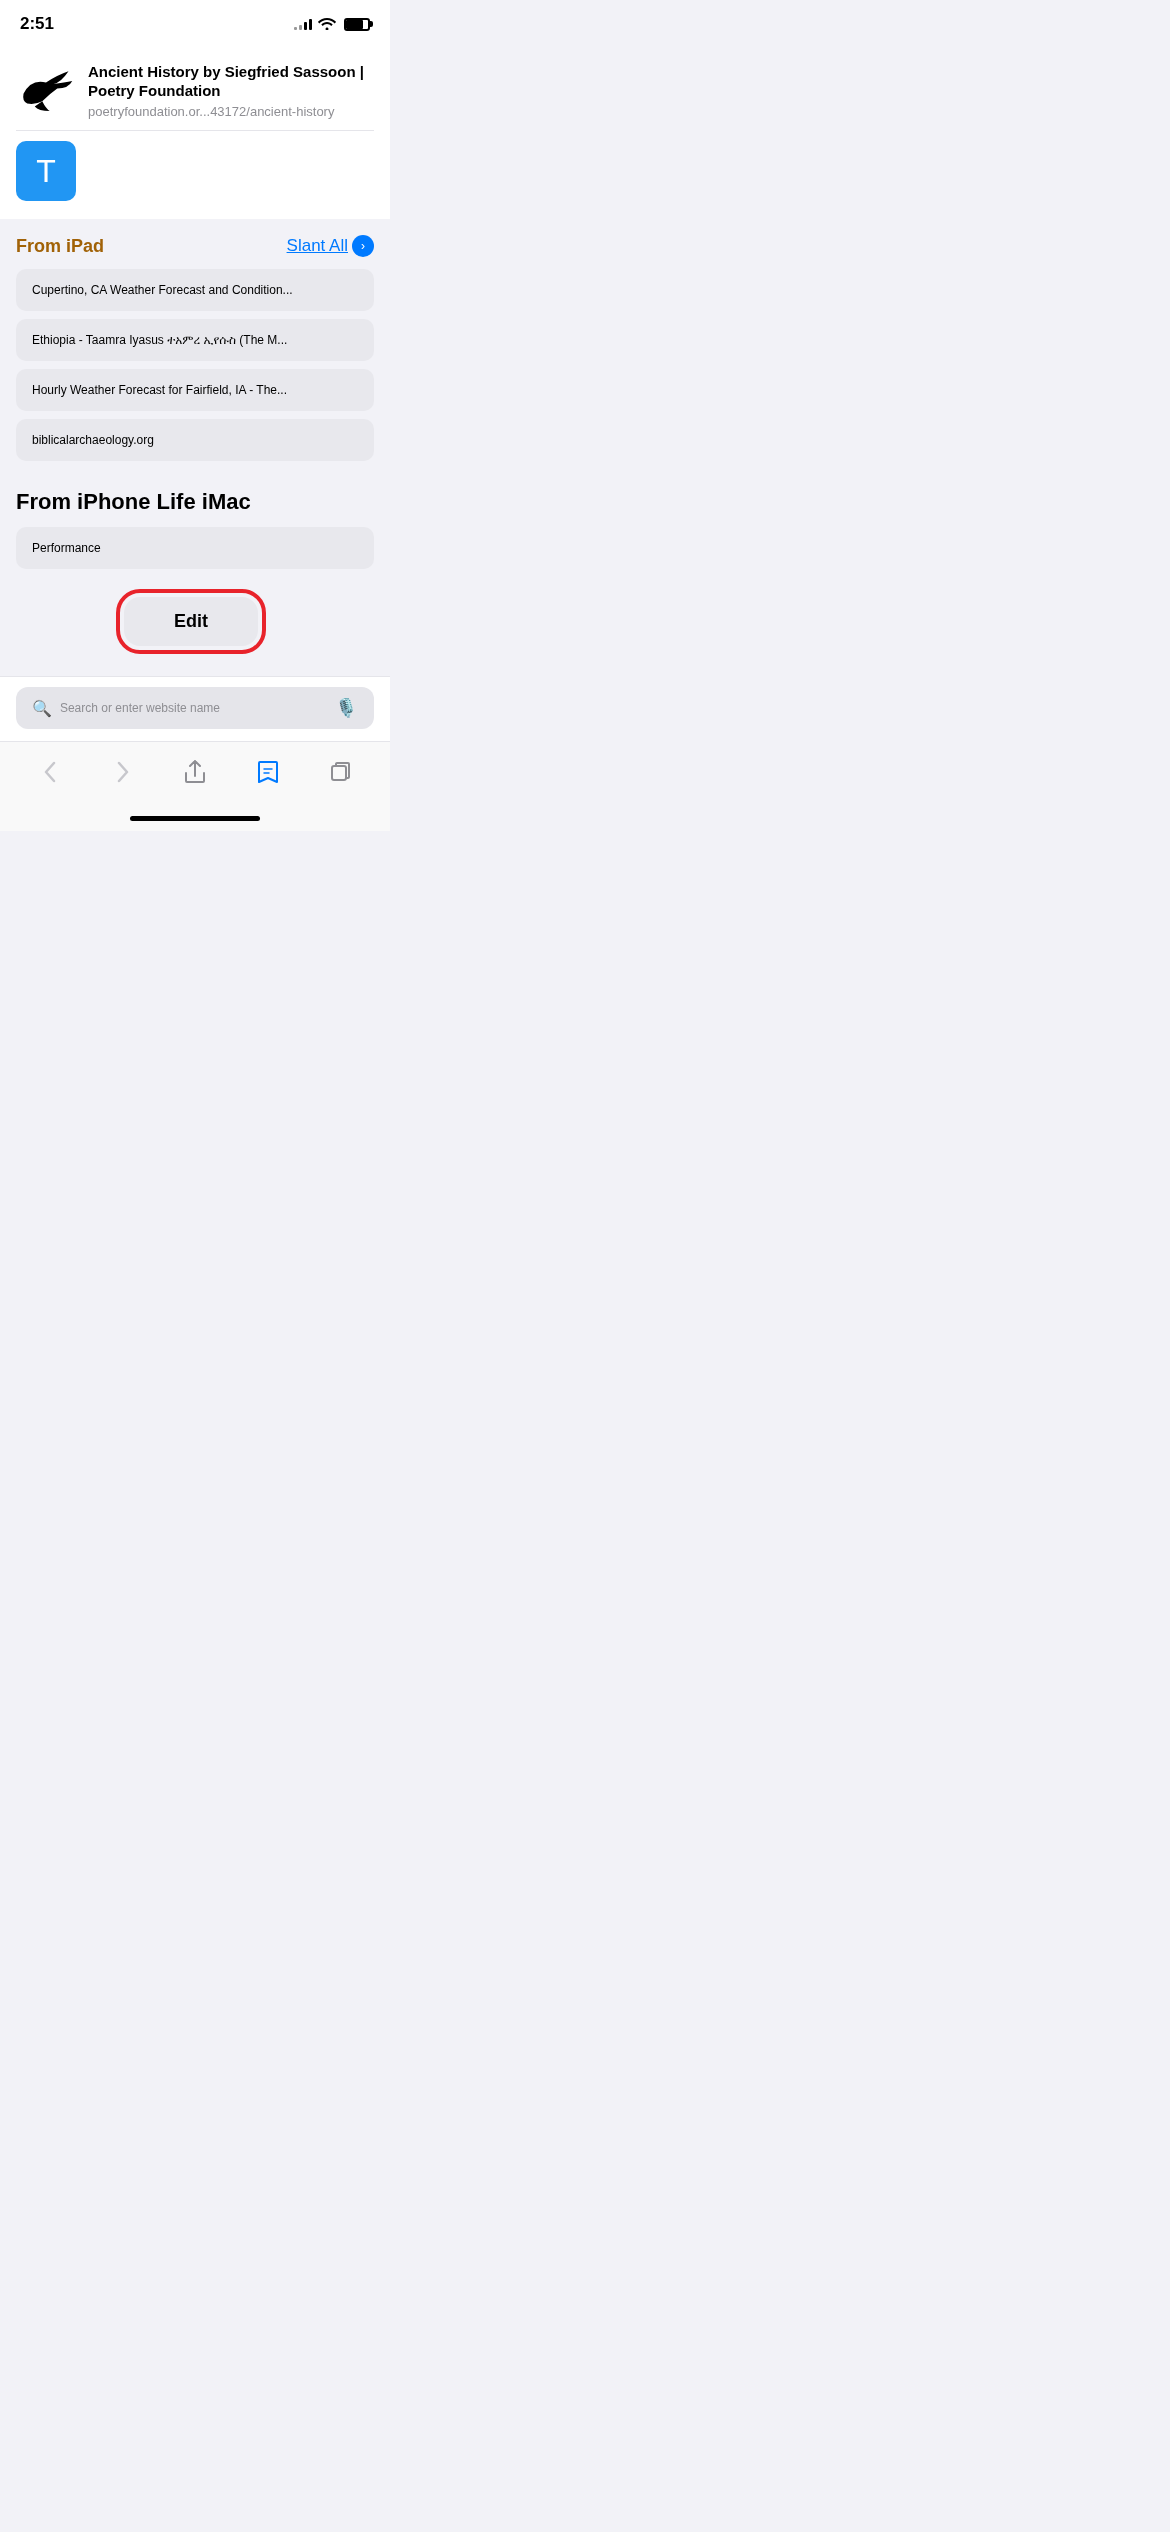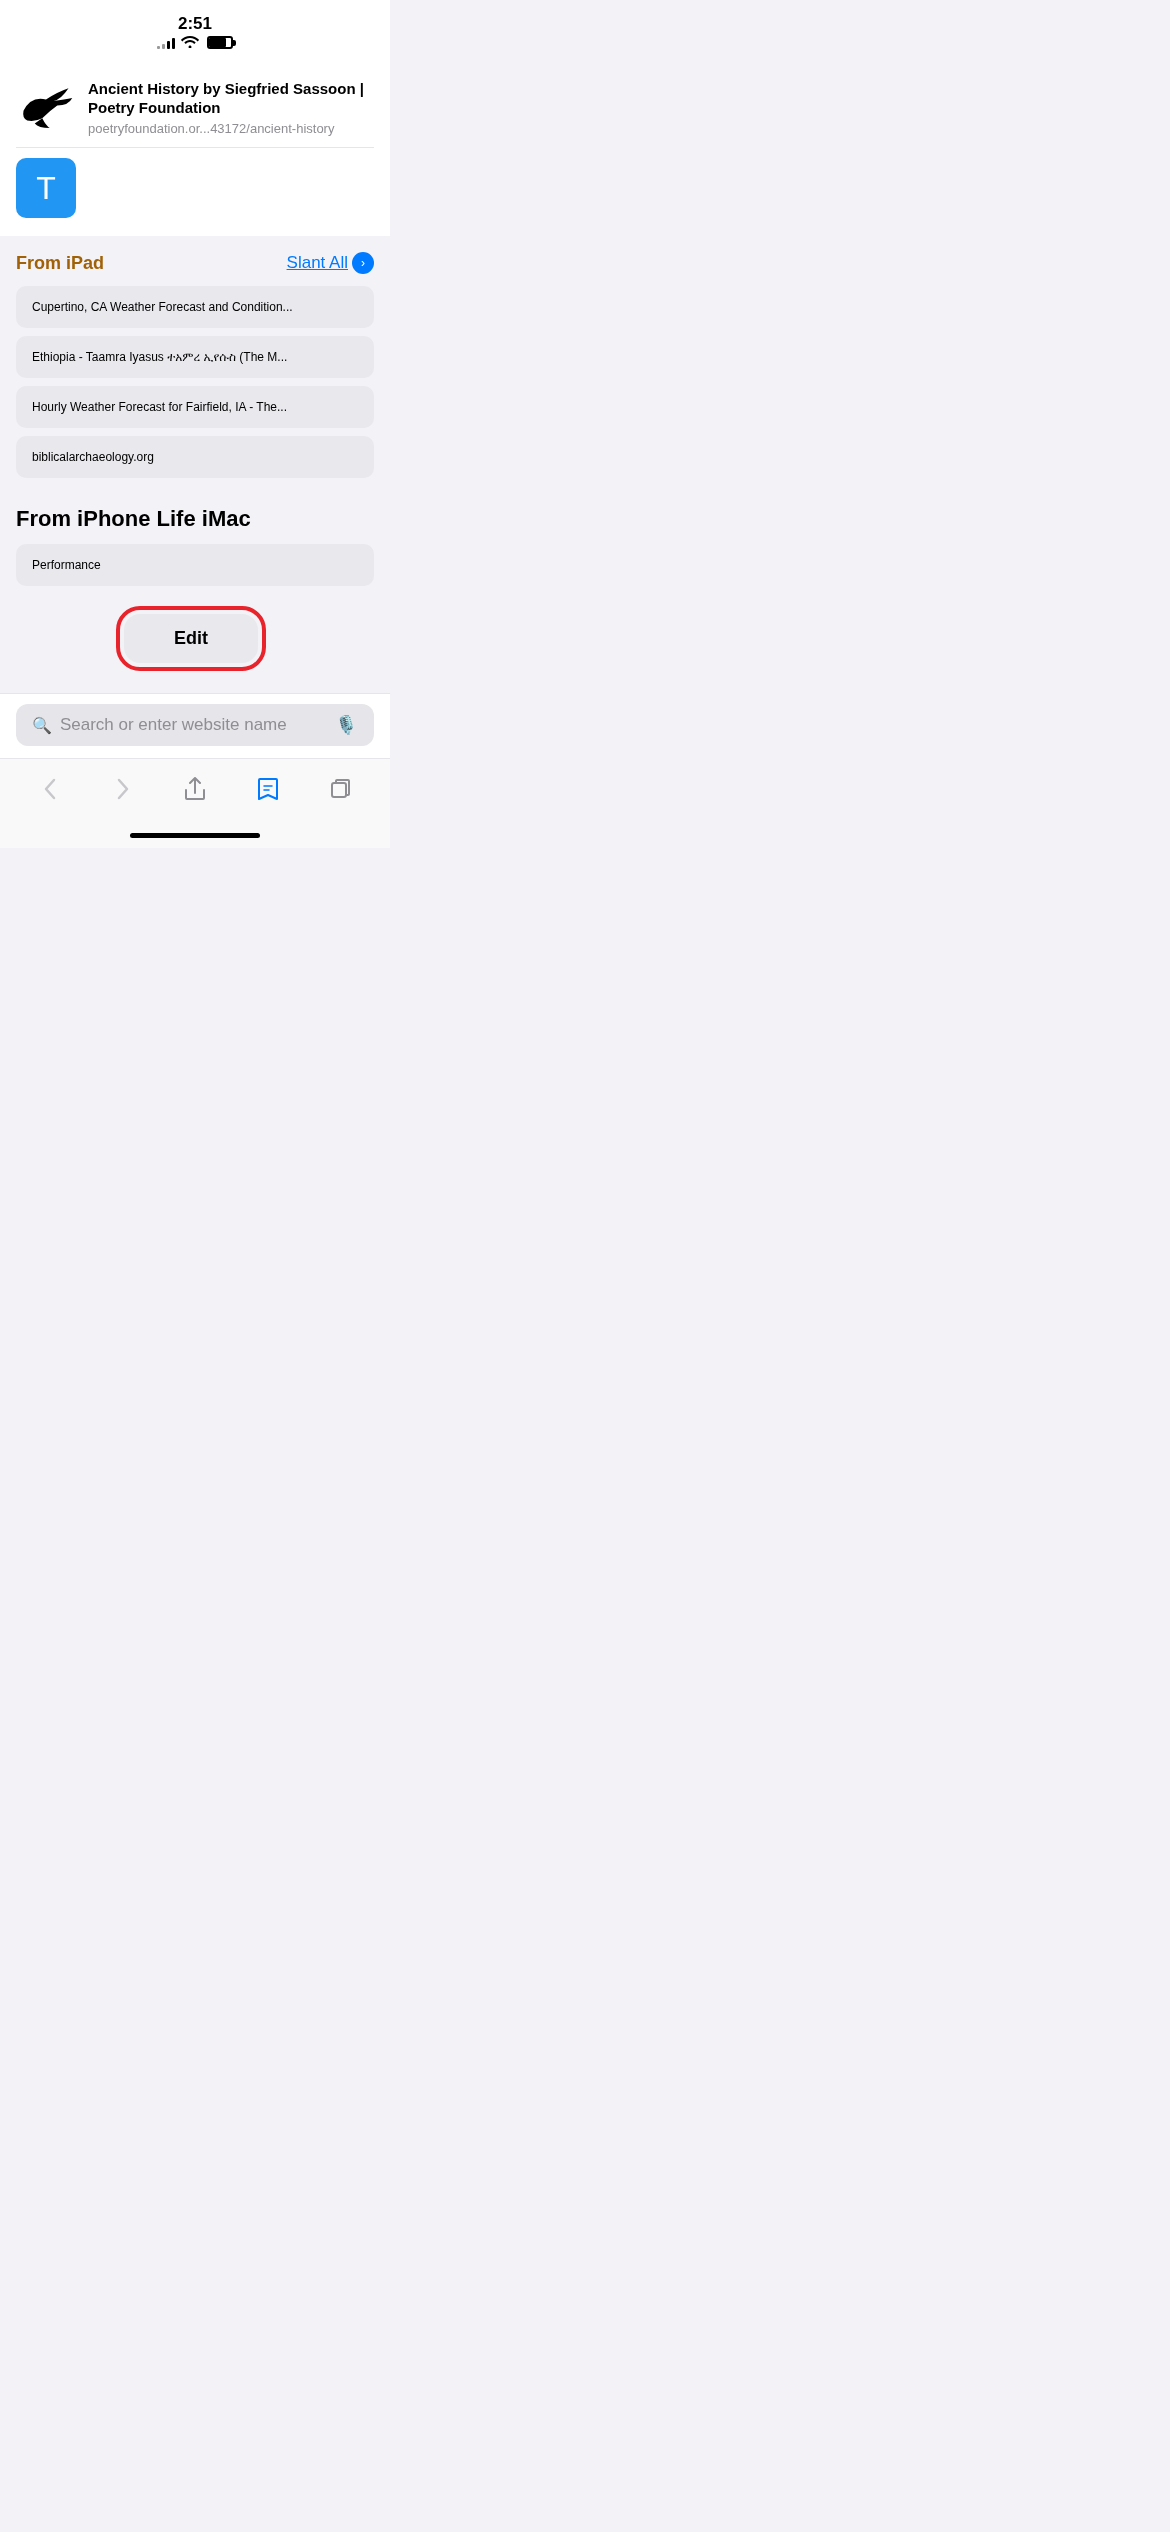--- a/index.html
+++ b/index.html
@@ -14,21 +14,20 @@
       color: #000;
     }
 
     
     .status-bar {
       display: flex;
       justify-content: space-between;
       align-items: center;
       padding: 14px 20px 8px 20px;
       background: #fff;
-      flex-direction: column;
     }
     .status-time {
       font-size: 17px;
       font-weight: 600;
       color: #000;
     }
     .status-icons {
       display: flex;
       align-items: center;
       gap: 6px;
@@ -230,21 +229,21 @@
       gap: 8px;
     }
 
     .search-icon {
       color: #8e8e93;
       font-size: 16px;
     }
 
     .search-placeholder {
       flex: 1;
-      font-size: 17px;
+      font-size: 12px;
       color: #8e8e93;
     }
 
     .mic-icon {
       color: #8e8e93;
       font-size: 18px;
     }
 
     
     .bottom-toolbar {

